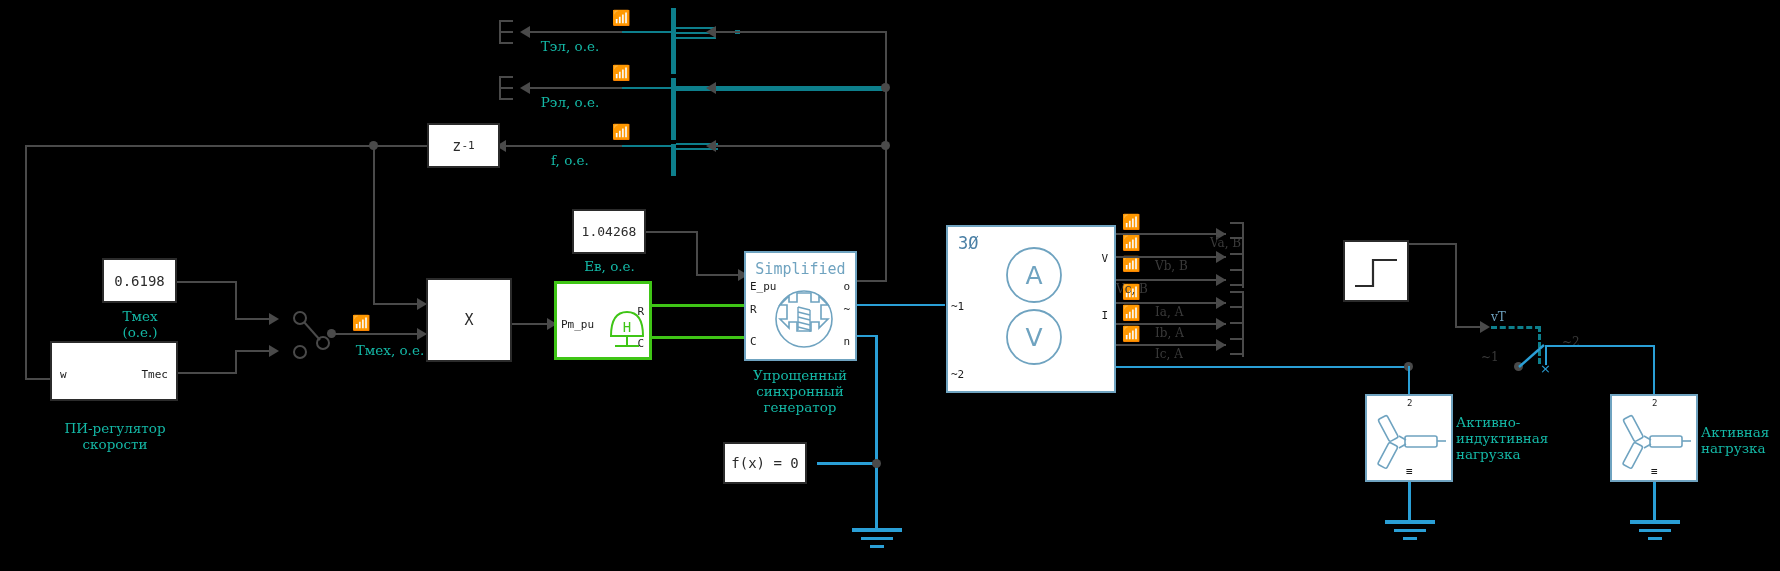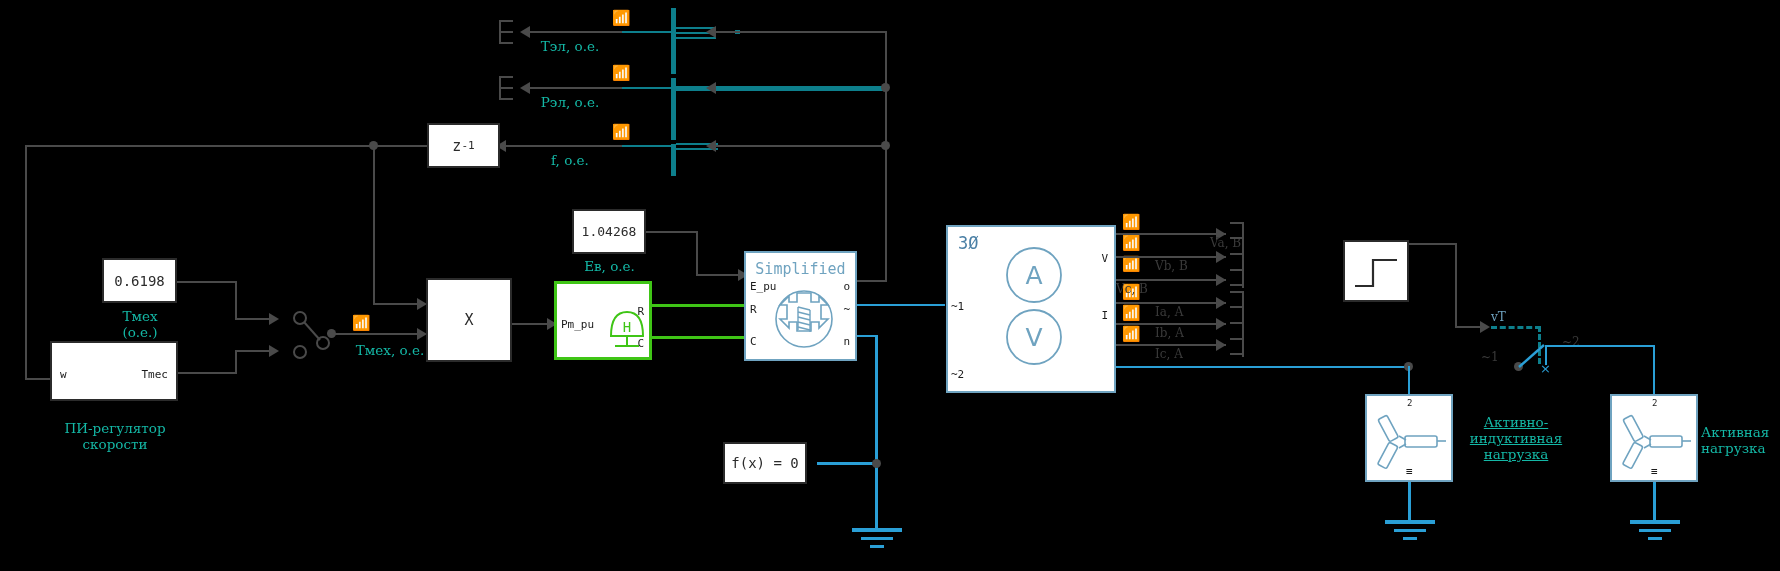--- a/index.html
+++ b/index.html
@@ -191,20 +191,23 @@
         <line x1="25" y1="27" x2="37" y2="30"></line>
         <line x1="25" y1="32" x2="37" y2="35"></line>
         <line x1="25" y1="37" x2="37" y2="40"></line>
         <line x1="25" y1="42" x2="37" y2="45"></line>
         <line x1="25" y1="47" x2="37" y2="50"></line>
         <line x1="25" y1="27" x2="25" y2="50"></line>
         <line x1="37" y1="30" x2="37" y2="52"></line>
       </g>
     </svg>
   </div>
+  <div class="cap" style="left:740px;top:367px;width:120px;">Упрощенный
+синхронный
+генератор</div>
 
   <div class="wire grey" style="left:857px;top:280px;width:30px;height:2px;"></div>
 
   <div class="wire blue" style="left:857px;top:304px;width:88px;height:2px;"></div>
 
   <div class="wire blue" style="left:875px;top:335px;width:2px;height:4px;"></div>
   <div class="wire blue" style="left:857px;top:335px;width:20px;height:2px;"></div>
   <div class="wire blue" style="left:875px;top:335px;width:3px;height:195px;"></div>
 
   <div class="blk" style="left:723px;top:442px;width:84px;height:42px;">
@@ -319,21 +322,21 @@
       <g fill="none" stroke="#6fa3c0" stroke-width="1.6">
         <rect x="8" y="4" width="10" height="25" rx="2" transform="rotate(-28 13 16)"></rect>
         <rect x="8" y="31" width="10" height="25" rx="2" transform="rotate(28 13 43)"></rect>
         <rect x="30" y="24" width="32" height="11" rx="2"></rect>
         <line x1="62" y1="29" x2="71" y2="29"></line>
         <line x1="24" y1="24" x2="31" y2="28"></line>
         <line x1="24" y1="36" x2="31" y2="32"></line>
       </g>
     </svg>
   </div>
-  <div class="cap" style="left:1456px;top:414px;width:120px;text-align:center;text-decoration:underline;">Активно-
+  <div class="cap" style="left:1456px;top:414px;width:120px;text-align:left;">Активно-
 индуктивная
 нагрузка</div>
   <div class="wire blue" style="left:1408px;top:482px;width:3px;height:40px;"></div>
   <div class="gnd" style="left:1385px;top:520px;width:50px;height:22px;">
     <div style="position:absolute;left:0;top:0;width:50px;height:4px;background:#2a9fd6;"></div>
     <div style="position:absolute;left:9px;top:9px;width:32px;height:3px;background:#2a9fd6;"></div>
     <div style="position:absolute;left:18px;top:17px;width:14px;height:3px;background:#2a9fd6;"></div>
   </div>
 
   <div class="blk blue" style="left:1610px;top:394px;width:88px;height:88px;">

